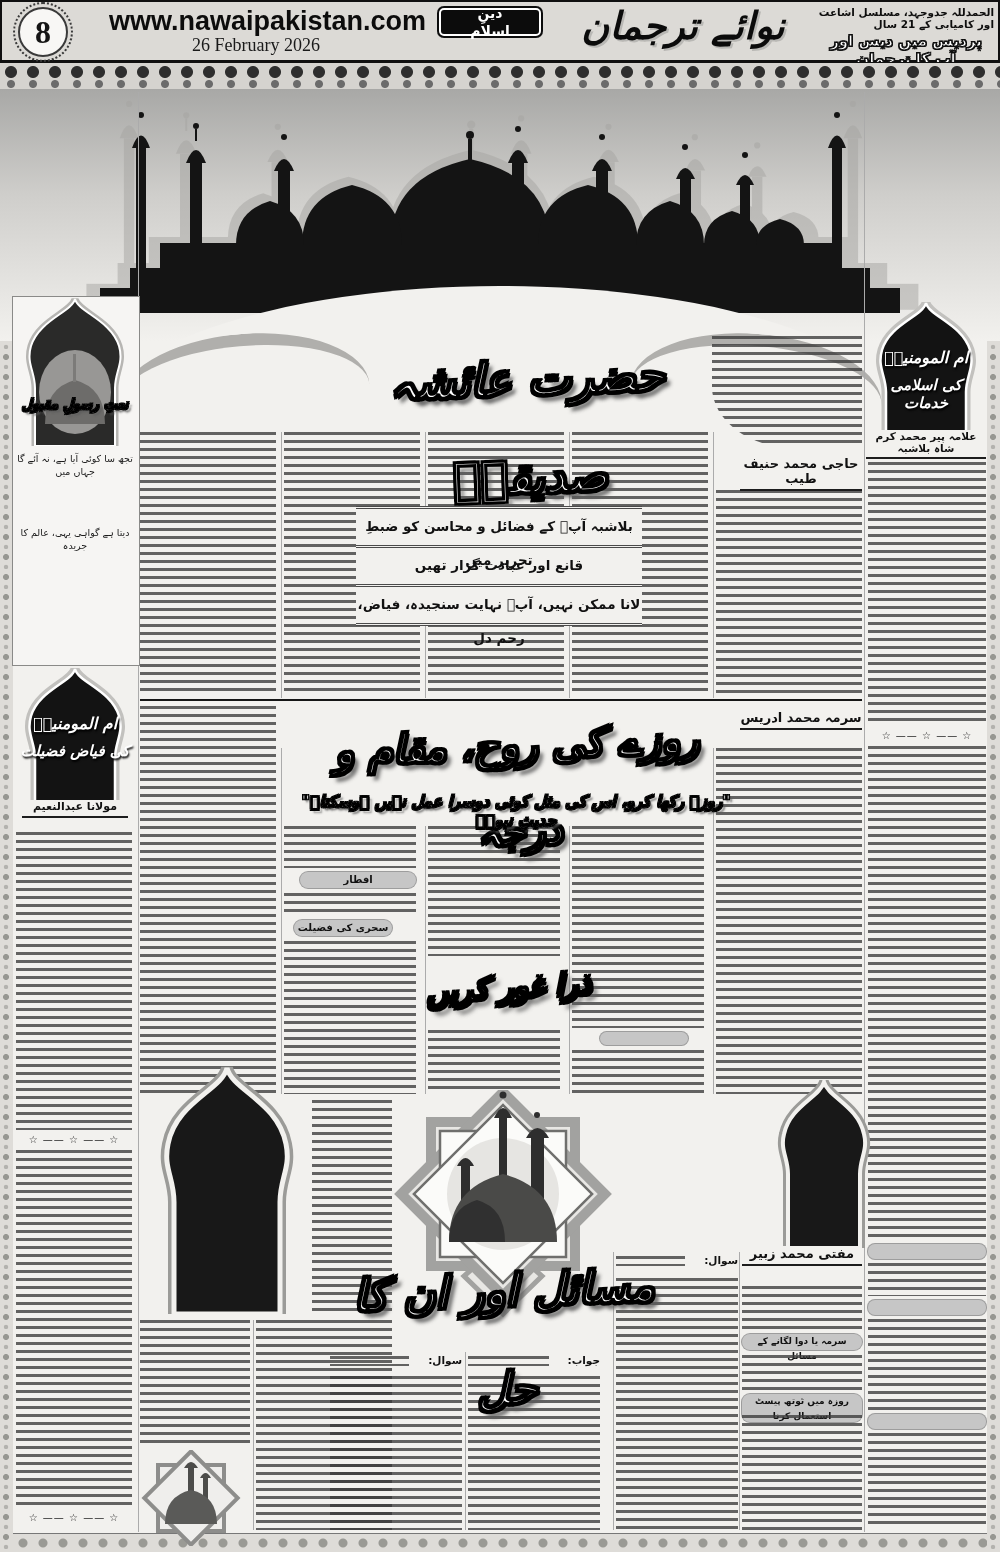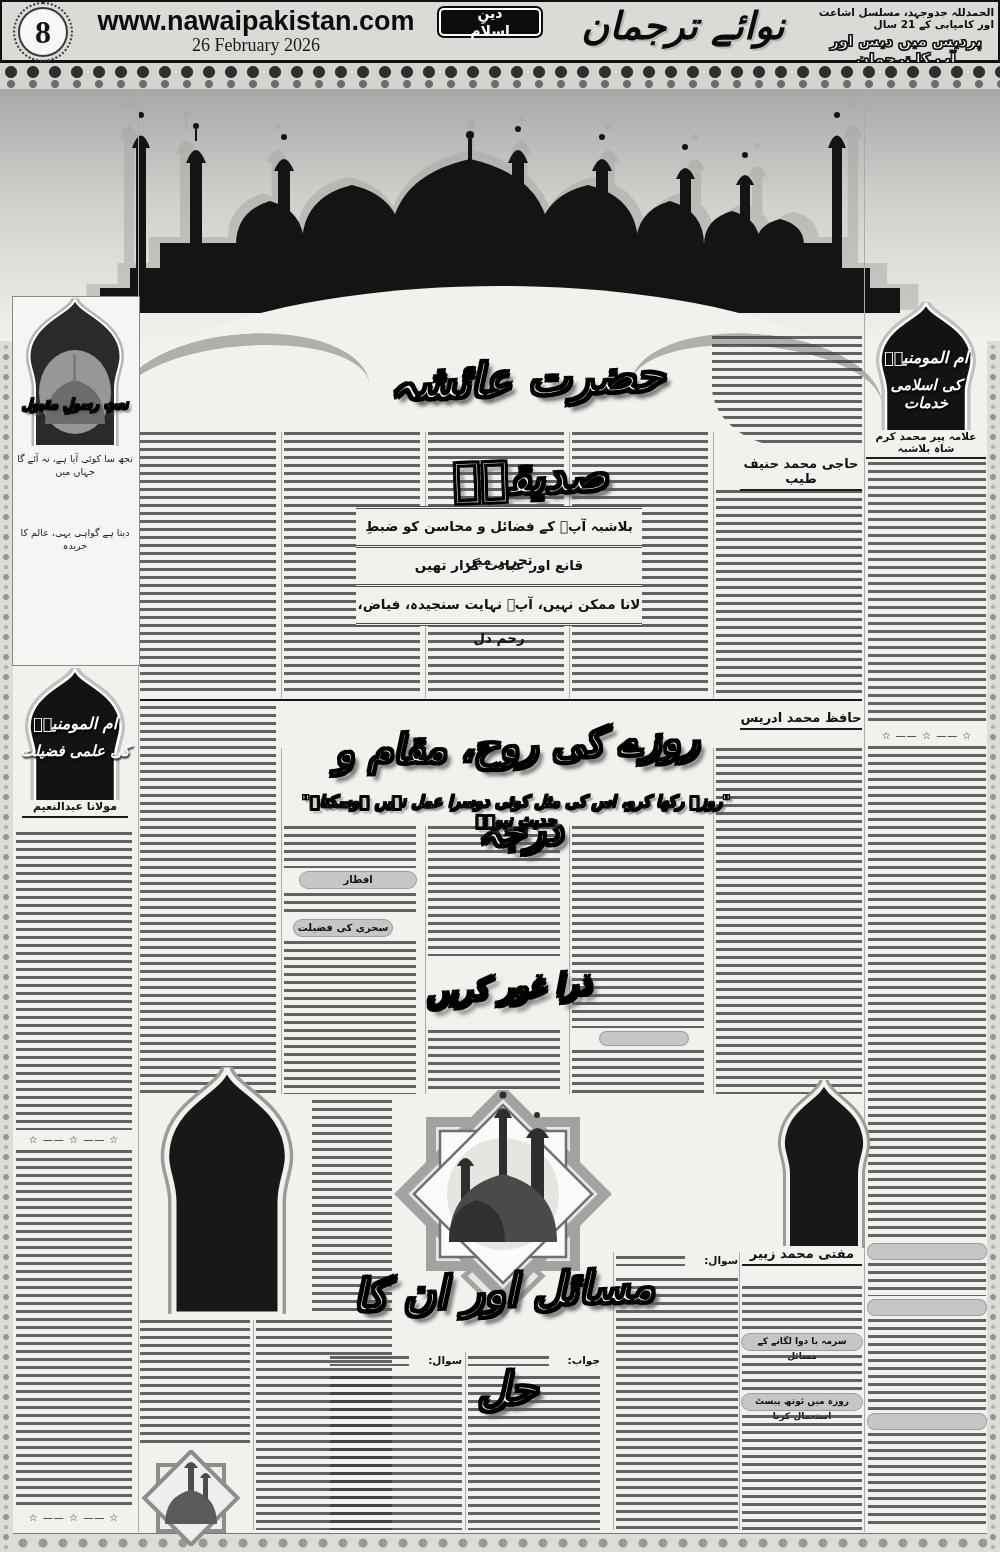--- a/index.html
+++ b/index.html
@@ -26,21 +26,21 @@
   .pullrow{border-bottom:3px double #4a4a4a;font-size:13.5px;font-weight:bold;text-align:center;direction:rtl;line-height:34px;height:36px;}
   .dometitle{color:#fff;font-weight:bold;font-style:italic;font-size:16px;text-align:center;direction:rtl;text-shadow:1px 2px 2px #000;}
   .qrow{display:flex;direction:rtl;gap:19px;align-items:flex-start;}
   .qlabel{font-weight:bold;font-size:10.5px;white-space:nowrap;}
   .qfill{flex:1;height:10px;margin-top:2px;background-image:repeating-linear-gradient(to bottom,#3a3a3a 0 3px,transparent 3px 8px);opacity:.78;}
   
   #hdr{left:0;top:0;width:996px;height:58px;background:#dcdad6;border:2px solid #101010;}
   .scallop{border-radius:50%;background:#f8f7f5;border:2px solid #3a3a3a;outline:2px dotted #3a3a3a;outline-offset:3px;
            display:flex;align-items:center;justify-content:center;}
   #pgnum{font-family:"Liberation Serif",serif;font-size:32px;font-weight:bold;color:#151515;}
-  #url{font-family:"Liberation Sans",sans-serif;font-weight:bold;font-size:27px;text-align:center;color:#0c0c0c;}
+  #url{font-family:"Liberation Sans",sans-serif;font-weight:bold;font-size:27px;text-align:right;color:#0c0c0c;}
   #date{font-family:"Liberation Serif",serif;font-size:18px;text-align:center;color:#1a1a1a;}
   #deenbox{background:#0c0c0c;border-radius:7px;box-shadow:inset 0 0 0 2px #0c0c0c,inset 0 0 0 4px #fff;
            display:flex;flex-direction:column;align-items:center;justify-content:center;gap:1px;}
   #deenbox div{color:#fff;font-weight:bold;font-size:14px;direction:rtl;line-height:17px;}
   #masthead{font-size:38px;font-weight:bold;direction:rtl;text-align:center;color:#0b0b0b;text-shadow:2px 2px 0 #b9b8b5;font-style:italic;}
   #tag1{font-size:10.5px;font-weight:bold;direction:rtl;color:#0d0d0d;}
   #tag2{font-size:15px;font-weight:bold;direction:rtl;text-align:center;color:#fff;
         -webkit-text-stroke:1px #0d0d0d;text-shadow:-1px -1px 0 #0d0d0d,1px -1px 0 #0d0d0d,-1px 1px 0 #0d0d0d,1px 1px 0 #0d0d0d;}
   
   .ornstrip{background-color:#d5d3cf;border-top:1px solid #111;border-bottom:1px solid #111;
@@ -152,21 +152,21 @@
   <div class="abs" style="left:356px;top:506px;width:286px;background:#f2f1ee;border-top:3px double #4a4a4a;z-index:10;">
     <div class="pullrow">بلاشبہ آپؓ کے فضائل و محاسن کو ضبطِ تحریر میں</div>
     <div class="pullrow">قانع اور عبادت گزار تھیں</div>
     <div class="pullrow">لانا ممکن نہیں، آپؓ نہایت سنجیدہ، فیاض، رحم دل</div>
   </div>
 
   <div class="abs hrule" style="left:140px;top:699px;width:722px;"></div>
 
   <div class="abs callig" style="left:322px;top:702px;width:390px;height:88px;font-size:40px;line-height:86px;transform:rotate(-2deg);z-index:9;">روزے کی روح، مقام و درجہ</div>
   <div class="abs callig-sm" style="left:292px;top:792px;width:448px;font-size:16px;z-index:9;">"روزہ رکھا کرو، اس کی مثل کوئی دوسرا عمل نہیں ہوسکتا۔" حدیثِ نبویؐ</div>
-  <div class="abs author" style="left:740px;top:710px;width:122px;z-index:9;">حافظ محمد ادریس</div>
+  <div class="abs author" style="left:740px;top:710px;width:122px;z-index:9;">سرمہ محمد ادریس</div>
 
   <div class="abs greek" style="left:140px;top:706px;width:136px;height:388px;"></div>
   <div class="abs greek" style="left:716px;top:748px;width:146px;height:346px;"></div>
   <div class="abs greek" style="left:284px;top:826px;width:132px;height:42px;"></div>
   <div class="abs subhead" style="left:300px;top:872px;width:116px;height:16px;">افطار</div>
   <div class="abs greek" style="left:284px;top:893px;width:132px;height:23px;"></div>
   <div class="abs subhead" style="left:294px;top:920px;width:98px;height:16px;">سحری کی فضیلت</div>
   <div class="abs greek" style="left:284px;top:941px;width:132px;height:153px;"></div>
   <div class="abs greek" style="left:428px;top:826px;width:132px;height:130px;"></div>
   <div class="abs greek" style="left:428px;top:1030px;width:132px;height:64px;"></div>
@@ -219,21 +219,21 @@
 
   <div class="abs greek" style="left:312px;top:1100px;width:80px;height:212px;"></div>
   <div class="abs qrow" style="left:616px;top:1254px;width:122px;">
     <span class="qlabel rtl">سوال:</span>
       <span class="qfill"></span>
   </div>
   <div class="abs greek" style="left:616px;top:1278px;width:122px;height:252px;"></div>
   <div class="abs greek" style="left:742px;top:1286px;width:120px;height:44px;"></div>
   <div class="abs subhead" style="left:742px;top:1334px;width:120px;height:16px;font-size:9px;">سرمہ یا دوا لگانے کے مسائل</div>
   <div class="abs greek" style="left:742px;top:1355px;width:120px;height:35px;"></div>
-  <div class="abs subhead" style="left:742px;top:1394px;width:120px;height:16px;font-size:9px;">روزہ میں ٹوتھ پیسٹ استعمال کرنا</div>
+  <div class="abs subhead" style="left:742px;top:1394px;width:120px;height:28px;font-size:9px;">روزہ میں ٹوتھ پیسٹ استعمال کرنا</div>
   <div class="abs greek" style="left:742px;top:1415px;width:120px;height:115px;"></div>
   <div class="abs greek" style="left:140px;top:1320px;width:110px;height:126px;"></div>
   <div class="abs greek" style="left:256px;top:1320px;width:136px;height:210px;"></div>
   <div class="abs qrow" style="left:330px;top:1354px;width:132px;">
     <span class="qlabel rtl">سوال:</span>
       <span class="qfill"></span>
   </div>
   <div class="abs greek" style="left:330px;top:1376px;width:132px;height:154px;"></div>
   <div class="abs qrow" style="left:468px;top:1354px;width:132px;">
     <span class="qlabel rtl">جواب:</span>
@@ -293,20 +293,20 @@
   <div class="abs poem" style="left:17px;top:452px;width:116px;z-index:7;">تجھ سا کوئی آیا ہے، نہ آئے گا جہاں میں</div>
   <div class="abs greek" style="left:21px;top:482px;width:108px;height:38px;"></div>
   <div class="abs poem" style="left:17px;top:526px;width:116px;z-index:7;">دیتا ہے گواہی یہی، عالم کا جریدہ</div>
   <div class="abs greek" style="left:21px;top:556px;width:108px;height:96px;"></div>
 
   <svg class="abs" style="left:12px;top:666px;z-index:6;" width="126" height="152" viewBox="0 0 124 152">
     <path d="M62 3 C59 16 26 24 18 50 C13 67 22 76 22 92 L22 152 L102 152 L102 92 C102 76 111 67 106 50 C98 24 65 16 62 3 Z" fill="none" stroke="#c2c1be" stroke-width="9"></path>
     <path d="M62 3 C59 16 26 24 18 50 C13 67 22 76 22 92 L22 152 L102 152 L102 92 C102 76 111 67 106 50 C98 24 65 16 62 3 Z" fill="#131313" stroke="#fff" stroke-width="2.5"></path>
   </svg>
   <div class="abs dometitle" style="left:16px;top:714px;width:118px;z-index:7;">ام المومنینؓ</div>
-  <div class="abs dometitle" style="left:16px;top:742px;width:118px;font-size:15px;z-index:7;">کی علمی فضیلت</div>
+  <div class="abs dometitle" style="left:16px;top:742px;width:118px;font-size:15px;z-index:7;">کی فیاض فضیلت</div>
   <div class="abs author" style="left:22px;top:800px;width:106px;font-size:11px;z-index:7;">مولانا عبدالنعیم</div>
   <div class="abs greek" style="left:16px;top:832px;width:116px;height:298px;"></div>
   <div class="abs stars" style="left:16px;top:1134px;width:116px;">☆ —— ☆ —— ☆</div>
   <div class="abs greek" style="left:16px;top:1150px;width:116px;height:358px;"></div>
   <div class="abs stars" style="left:16px;top:1512px;width:116px;">☆ —— ☆ —— ☆</div>
 
 </div>
 
 </body></html>

